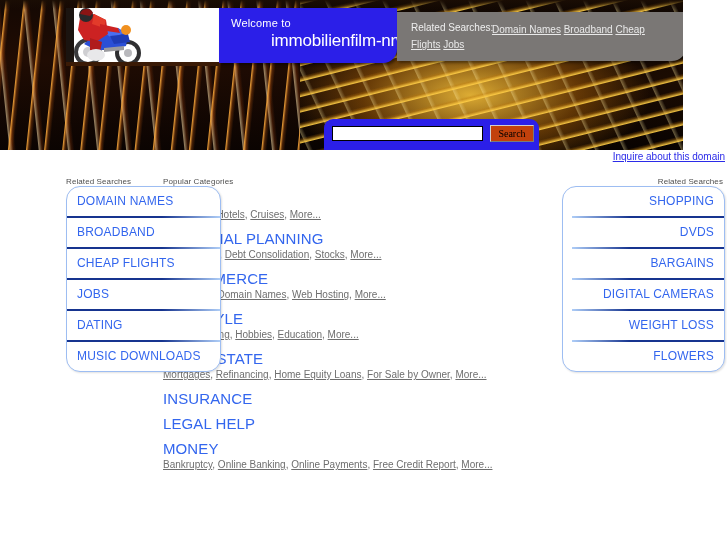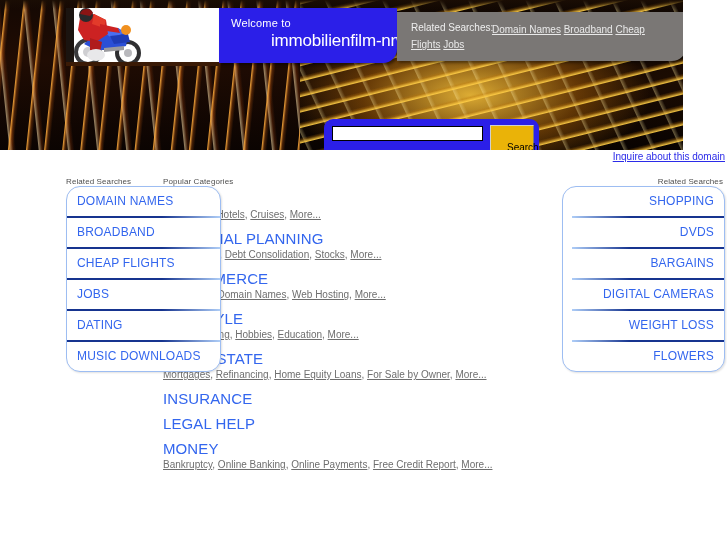--- a/index.html
+++ b/index.html
@@ -94,22 +94,22 @@
     position:absolute;left:324px;top:119px;width:215px;height:31px;
     background:#2B1FE8;border-radius:9px 9px 0 0;
   }
   #search-input{
     position:absolute;left:8px;top:7px;width:151px;height:15px;
     border:1px solid #000;background:#fff;font-size:11px;
     font-family:"Liberation Sans", sans-serif;padding:0 2px;box-sizing:border-box;
   }
   #search-btn{
     position:absolute;left:166px;top:6px;width:44px;height:17px;
-    background:#eab308;border:1px outset #cfcfcf;font-size:10px;
-    font-family:Liberation Sans, sans-serif;cursor:pointer;padding:16px;
+    background:#c2410c;border:1px outset #cfcfcf;font-size:10px;
+    font-family:Liberation Serif, serif;cursor:pointer;padding:2px;
     color:#000;
   }
 
   
   #inquire-row{
     position:relative;width:727px;height:16px;text-align:right;
   }
   #inquire-row a{
     position:absolute;right:2px;top:1px;
     font-size:10px;color:#2B2BE8;text-decoration:underline;

